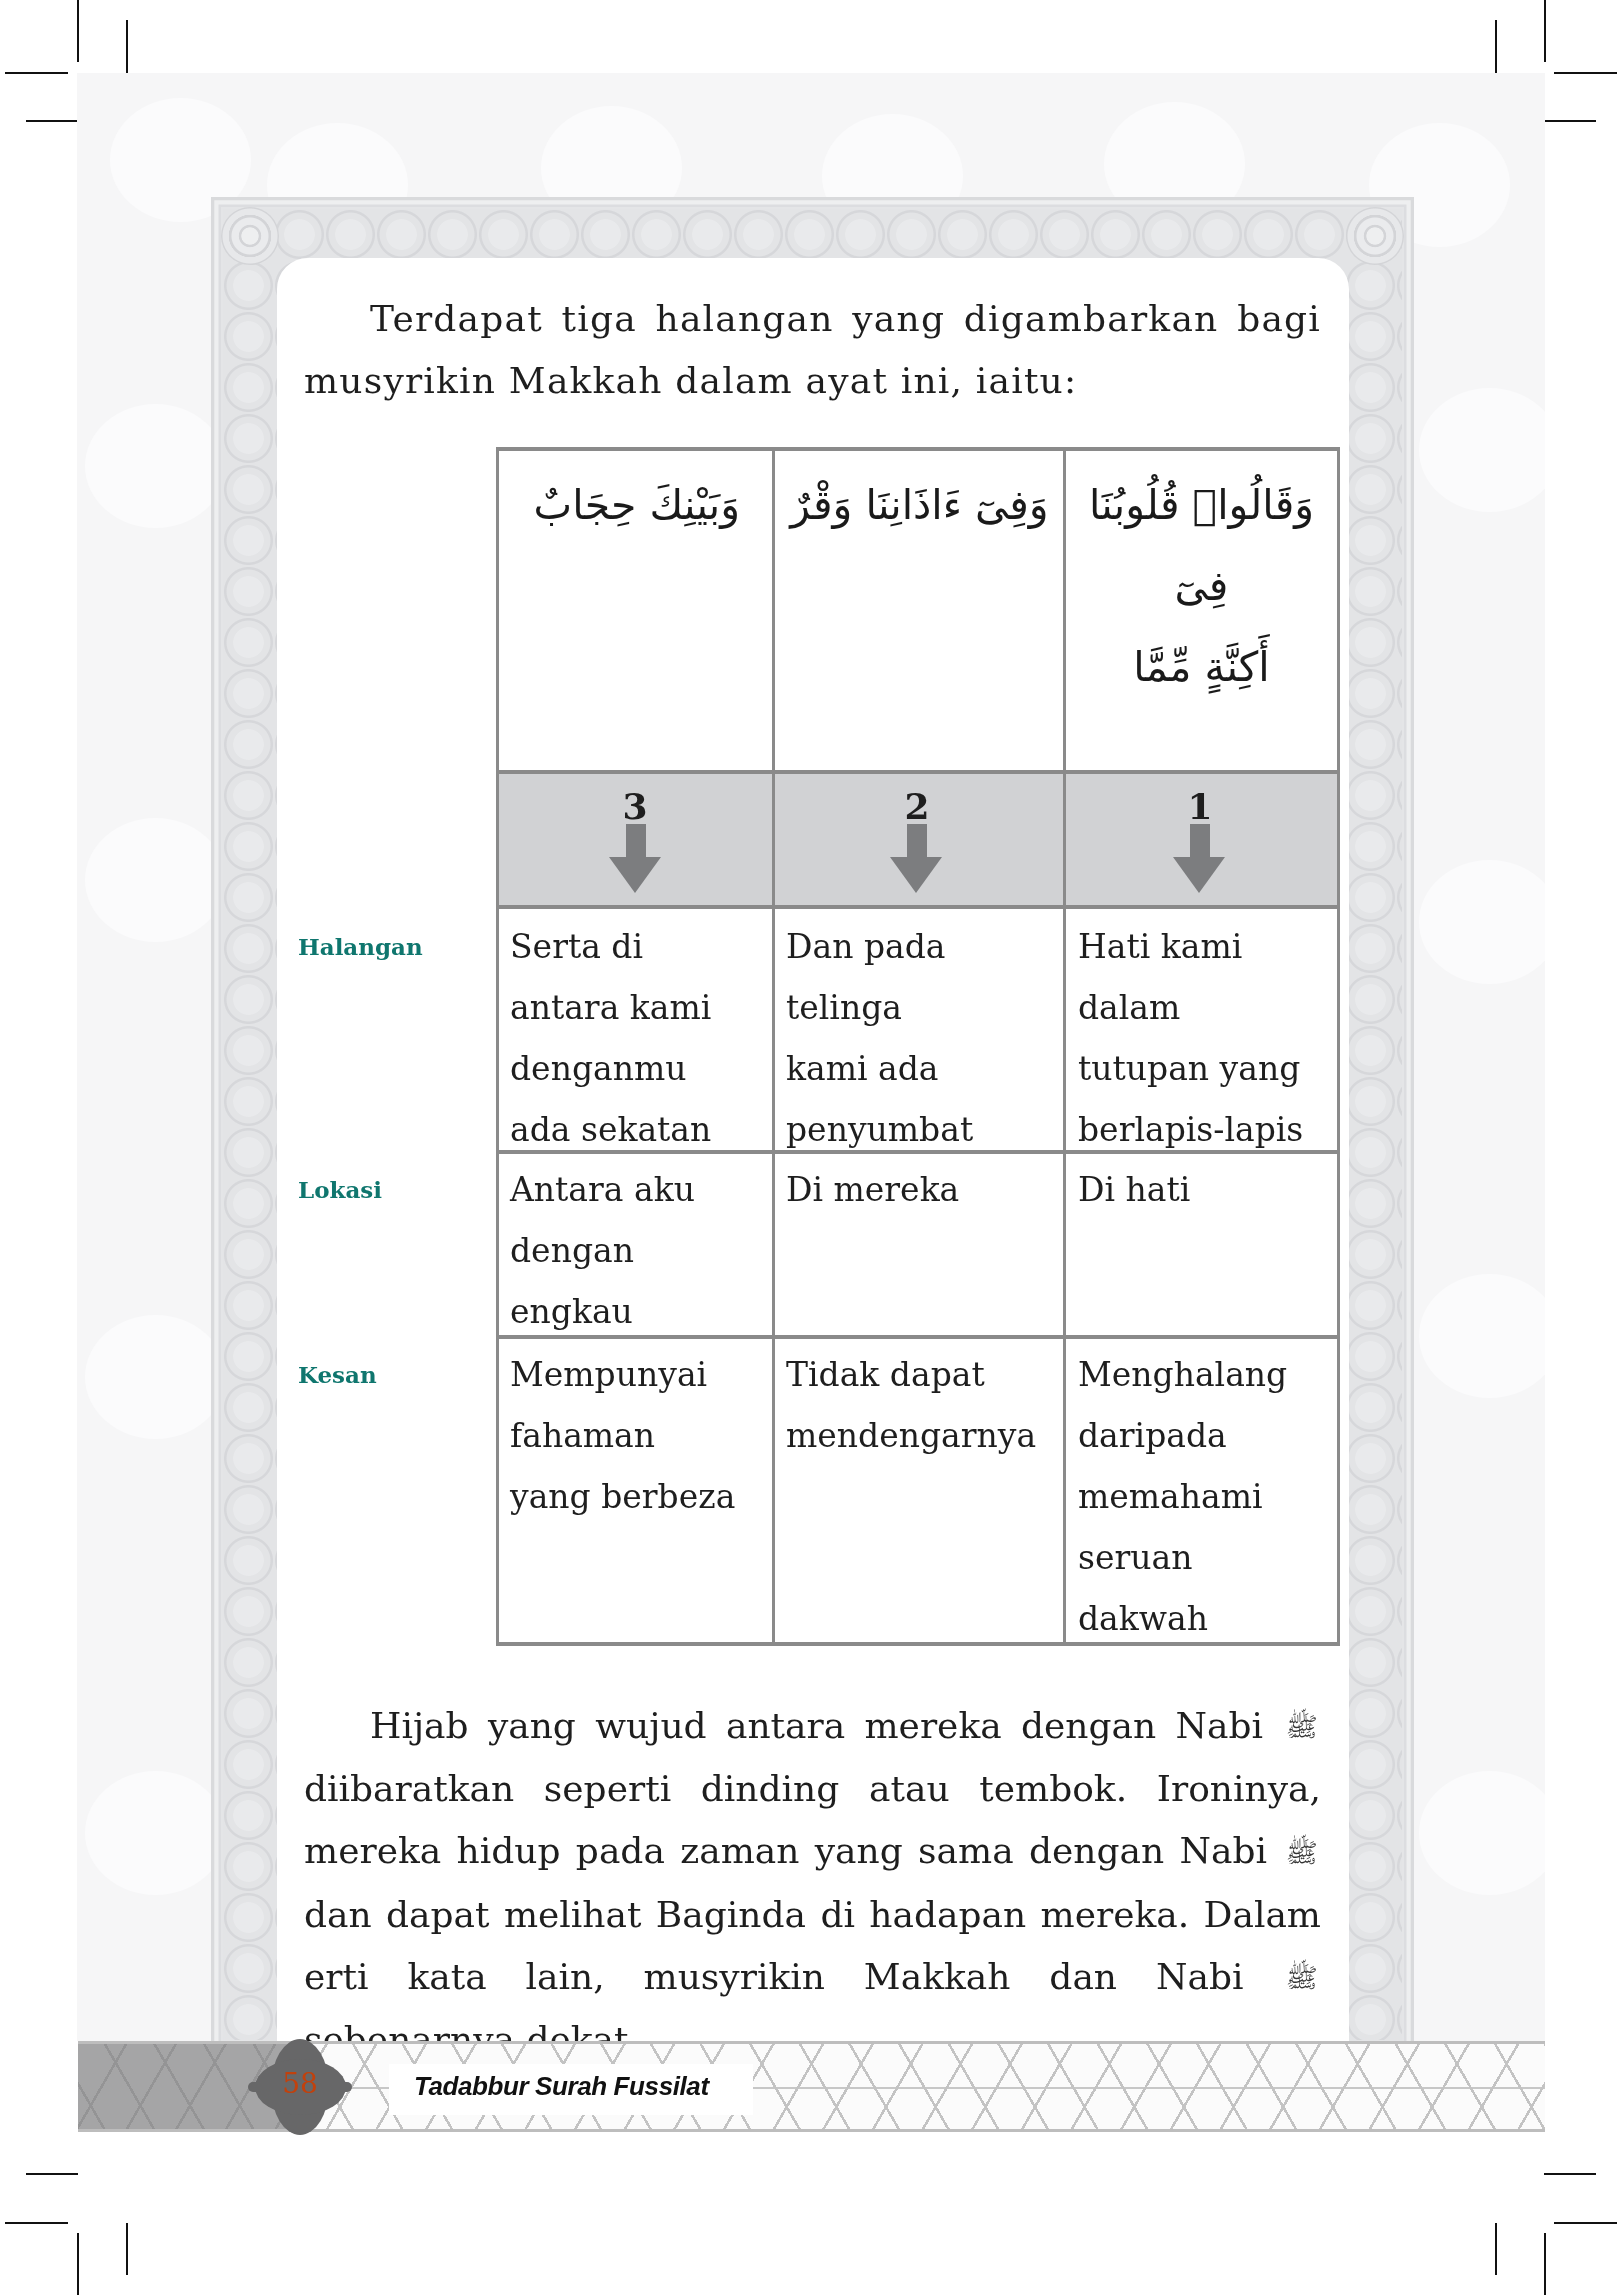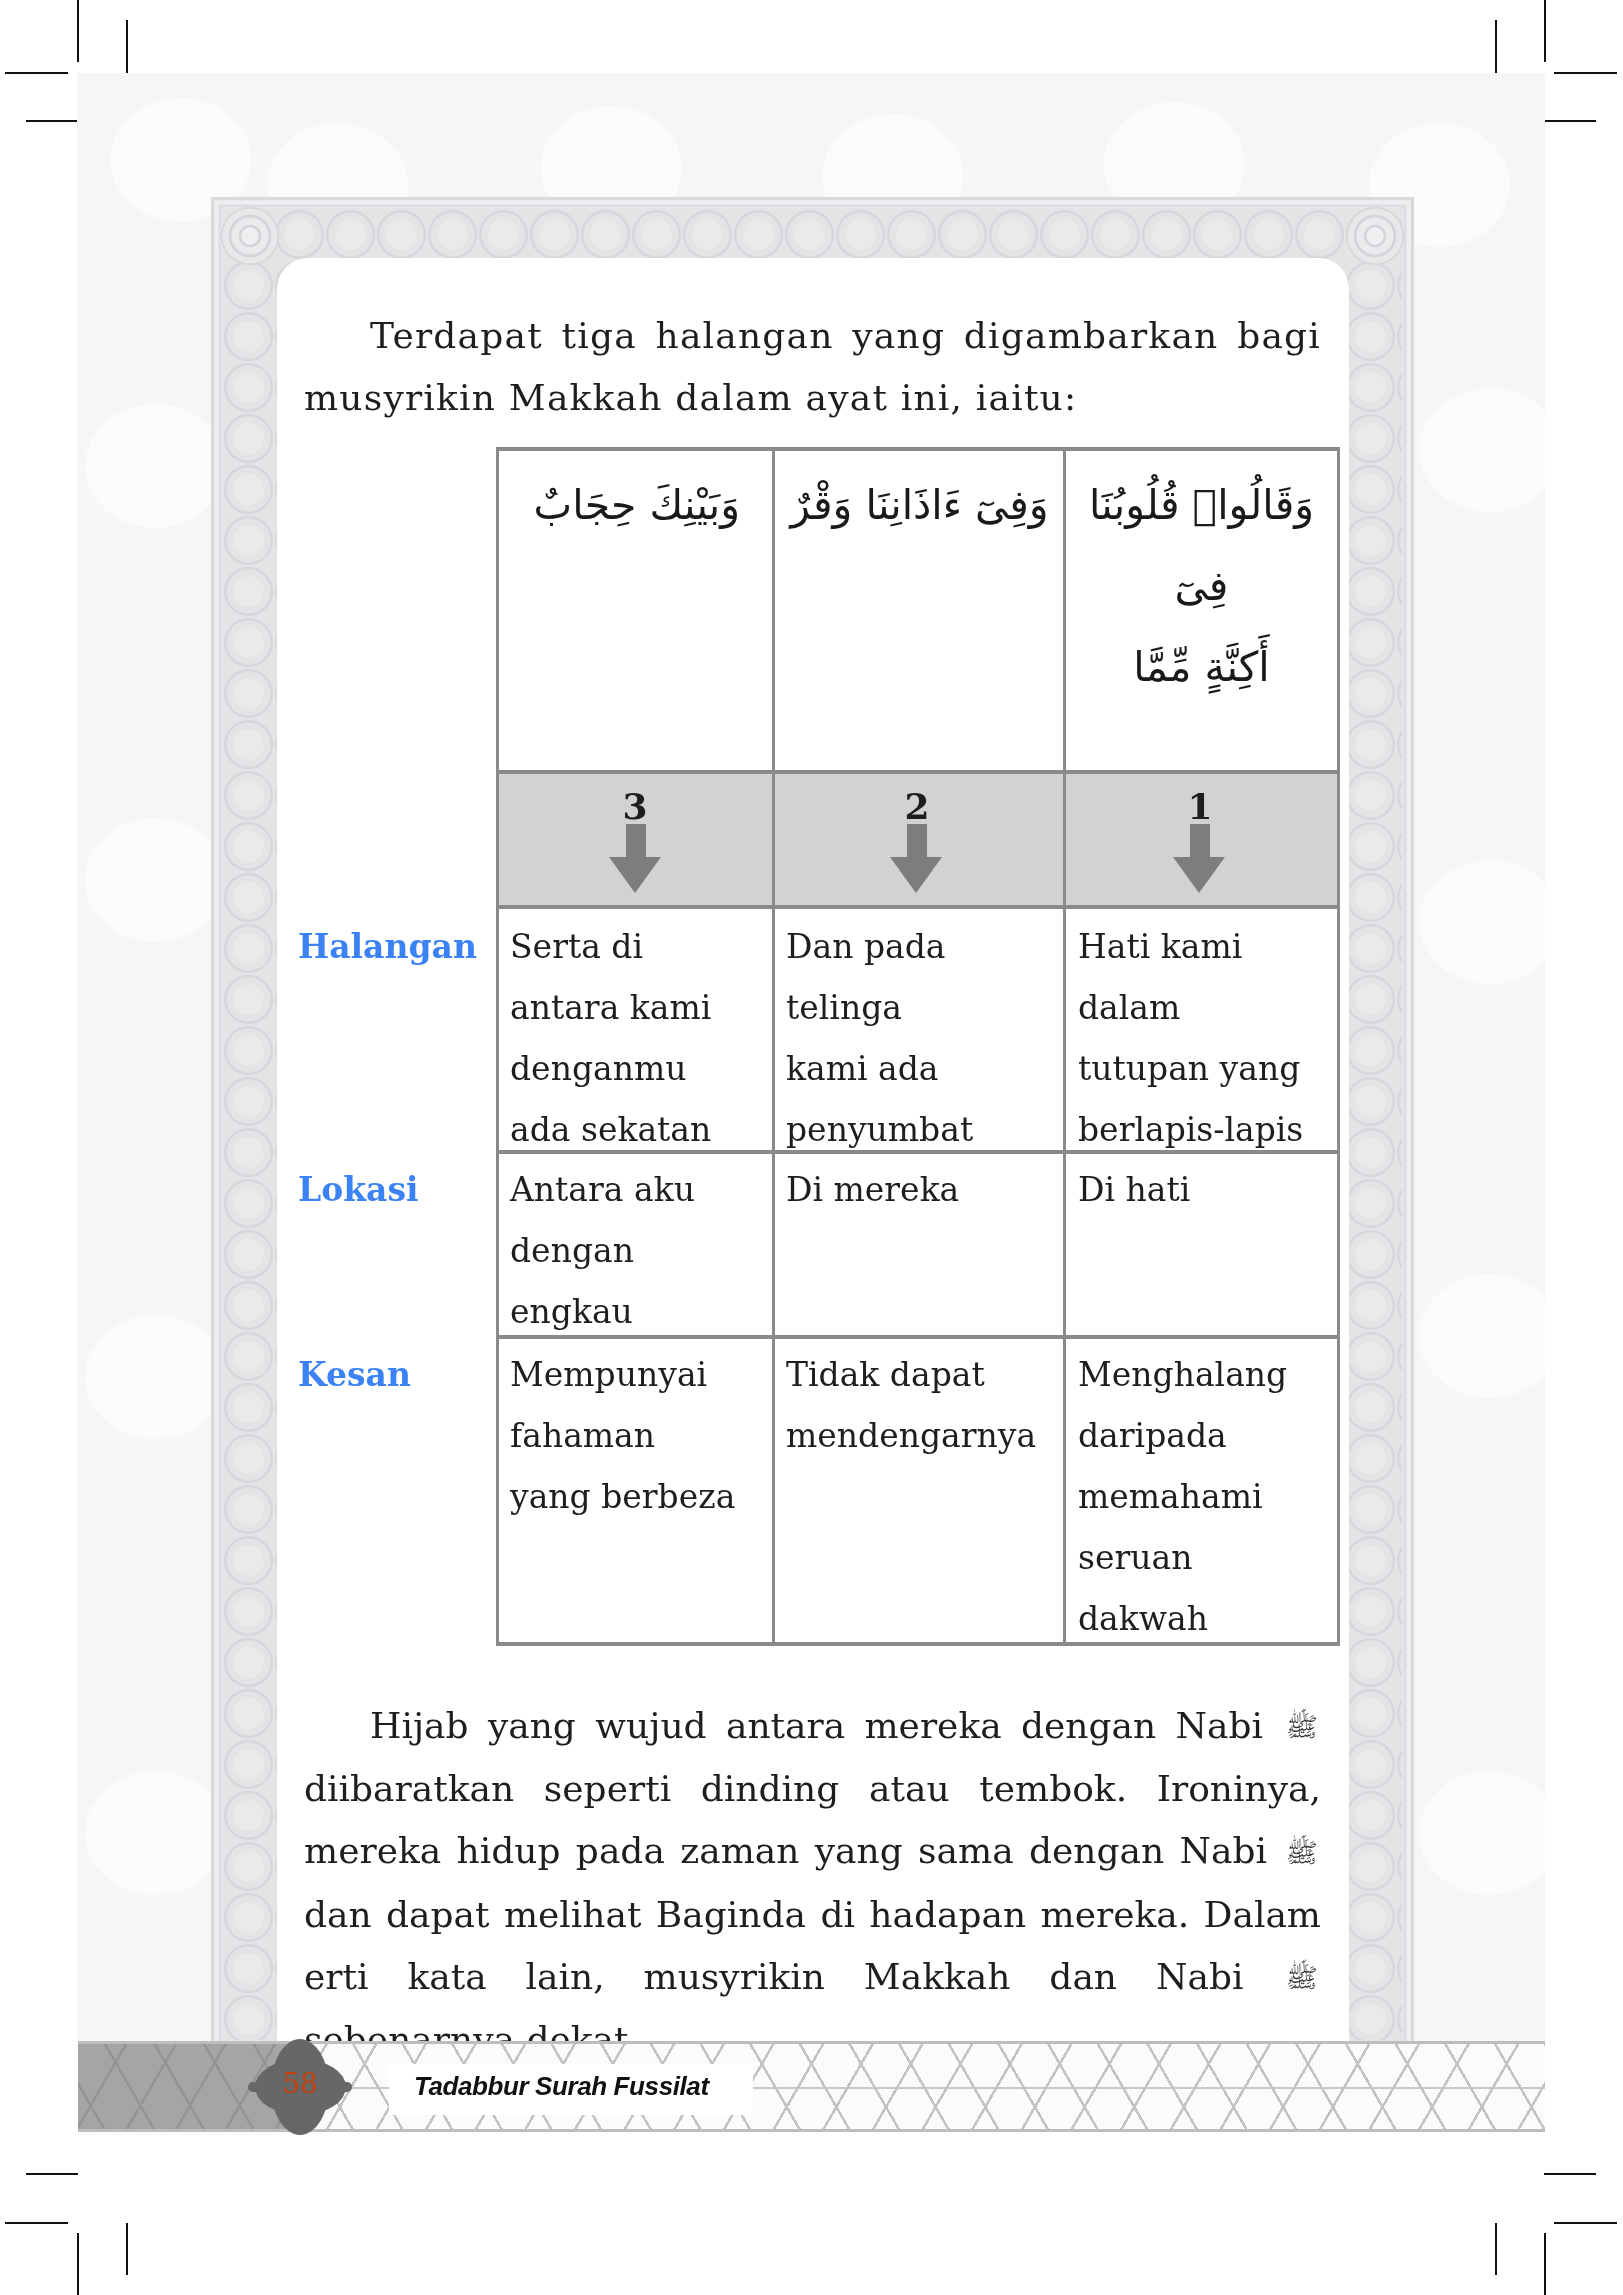--- a/index.html
+++ b/index.html
@@ -23,36 +23,36 @@
       radial-gradient(circle at 50% 50%, transparent 0 21.5px, #d6d7da 22.4px 24px, transparent 25px) 0 0/51px 51px,
       #e3e4e6;}
   .frame .rosette{position:absolute;width:58px;height:58px;border-radius:50%;
     background:radial-gradient(circle,#eeeff0 0 8.3px,#d3d4d7 9px 10.8px,#eaebed 11.6px 18px,#d3d4d7 19px 21px,#e7e8ea 21.5px 27px,#d3d4d7 28px 29px,transparent 30px);}
 
   .content{position:absolute;left:277px;top:258px;width:1072px;height:1783px;background:#ffffff;border-radius:31px 31px 0 0;}
 
   
   .para{position:absolute;left:304px;width:1017px;font-size:36px;line-height:62px;text-align:justify;color:#1e1e1e;}
   .para .indent{display:inline-block;width:66px;}
-  .para.intro{top:305px;letter-spacing:1.2px;}
+  .para.intro{top:288px;letter-spacing:1.2px;}
   .para.outro{top:1695px;}
   .saw{font-size:26.5px;color:#333;vertical-align:1.7px;margin:0 3.3px;}
 
   
   .tbl{position:absolute;left:496px;top:447px;width:844px;height:1199px;}
   .tbl .hline{position:absolute;left:0;width:844px;height:4.1px;background:#8a8a8a;}
   .tbl .vline{position:absolute;width:3.3px;background:#8a8a8a;}
   .tbl .grey{position:absolute;left:0;top:325px;width:844px;height:134px;background:#d1d2d4;}
   .arabic{position:absolute;direction:rtl;text-align:center;font-family:"DejaVu Sans",sans-serif;font-size:41px;line-height:81px;color:#1a1a1a;}
   .num{position:absolute;top:338px;width:50px;text-align:center;font-size:36px;font-weight:bold;color:#1e1e1e;}
   .arrow{position:absolute;top:377px;width:53px;height:73px;}
   .arrow .shaft{position:absolute;left:16.6px;top:0;width:20px;height:35px;background:#7c7d7f;}
   .arrow .head{position:absolute;left:0;top:33px;width:0;height:0;border-left:26.5px solid transparent;border-right:26.5px solid transparent;border-top:36px solid #7c7d7f;}
   .cell{position:absolute;font-size:33px;line-height:61px;color:#1e1e1e;white-space:pre-line;}
-  .rowlabel{position:absolute;left:298px;font-size:33px;line-height:61px;font-weight:bold;color:#3b82f6;}
+  .rowlabel{position:absolute;left:298px;font-size:23px;line-height:61px;font-weight:bold;color:#0f766e;}
 
   
   .footer{position:absolute;left:78px;top:2041px;width:1467px;height:91px;background:#fbfbfb;border-top:3.3px solid #bdbdbd;border-bottom:3.3px solid #bdbdbd;box-sizing:border-box;overflow:hidden;}
   .footer .tiles{position:absolute;inset:0;
     background:
       repeating-linear-gradient(60deg, transparent 0 21.5px, #c3c3c3 21.5px 24px, transparent 24px 43px),
       repeating-linear-gradient(-60deg, transparent 0 21.5px, #c3c3c3 21.5px 24px, transparent 24px 43px),
       repeating-linear-gradient(0deg, transparent 0 40px, #c7c7c7 40px 42px, transparent 42px 84px);}
   .footer .darkpart{position:absolute;left:0;top:0;width:224px;height:100%;background:#a5a5a6;}
   .footer .darkpart .tiles{opacity:.6;

